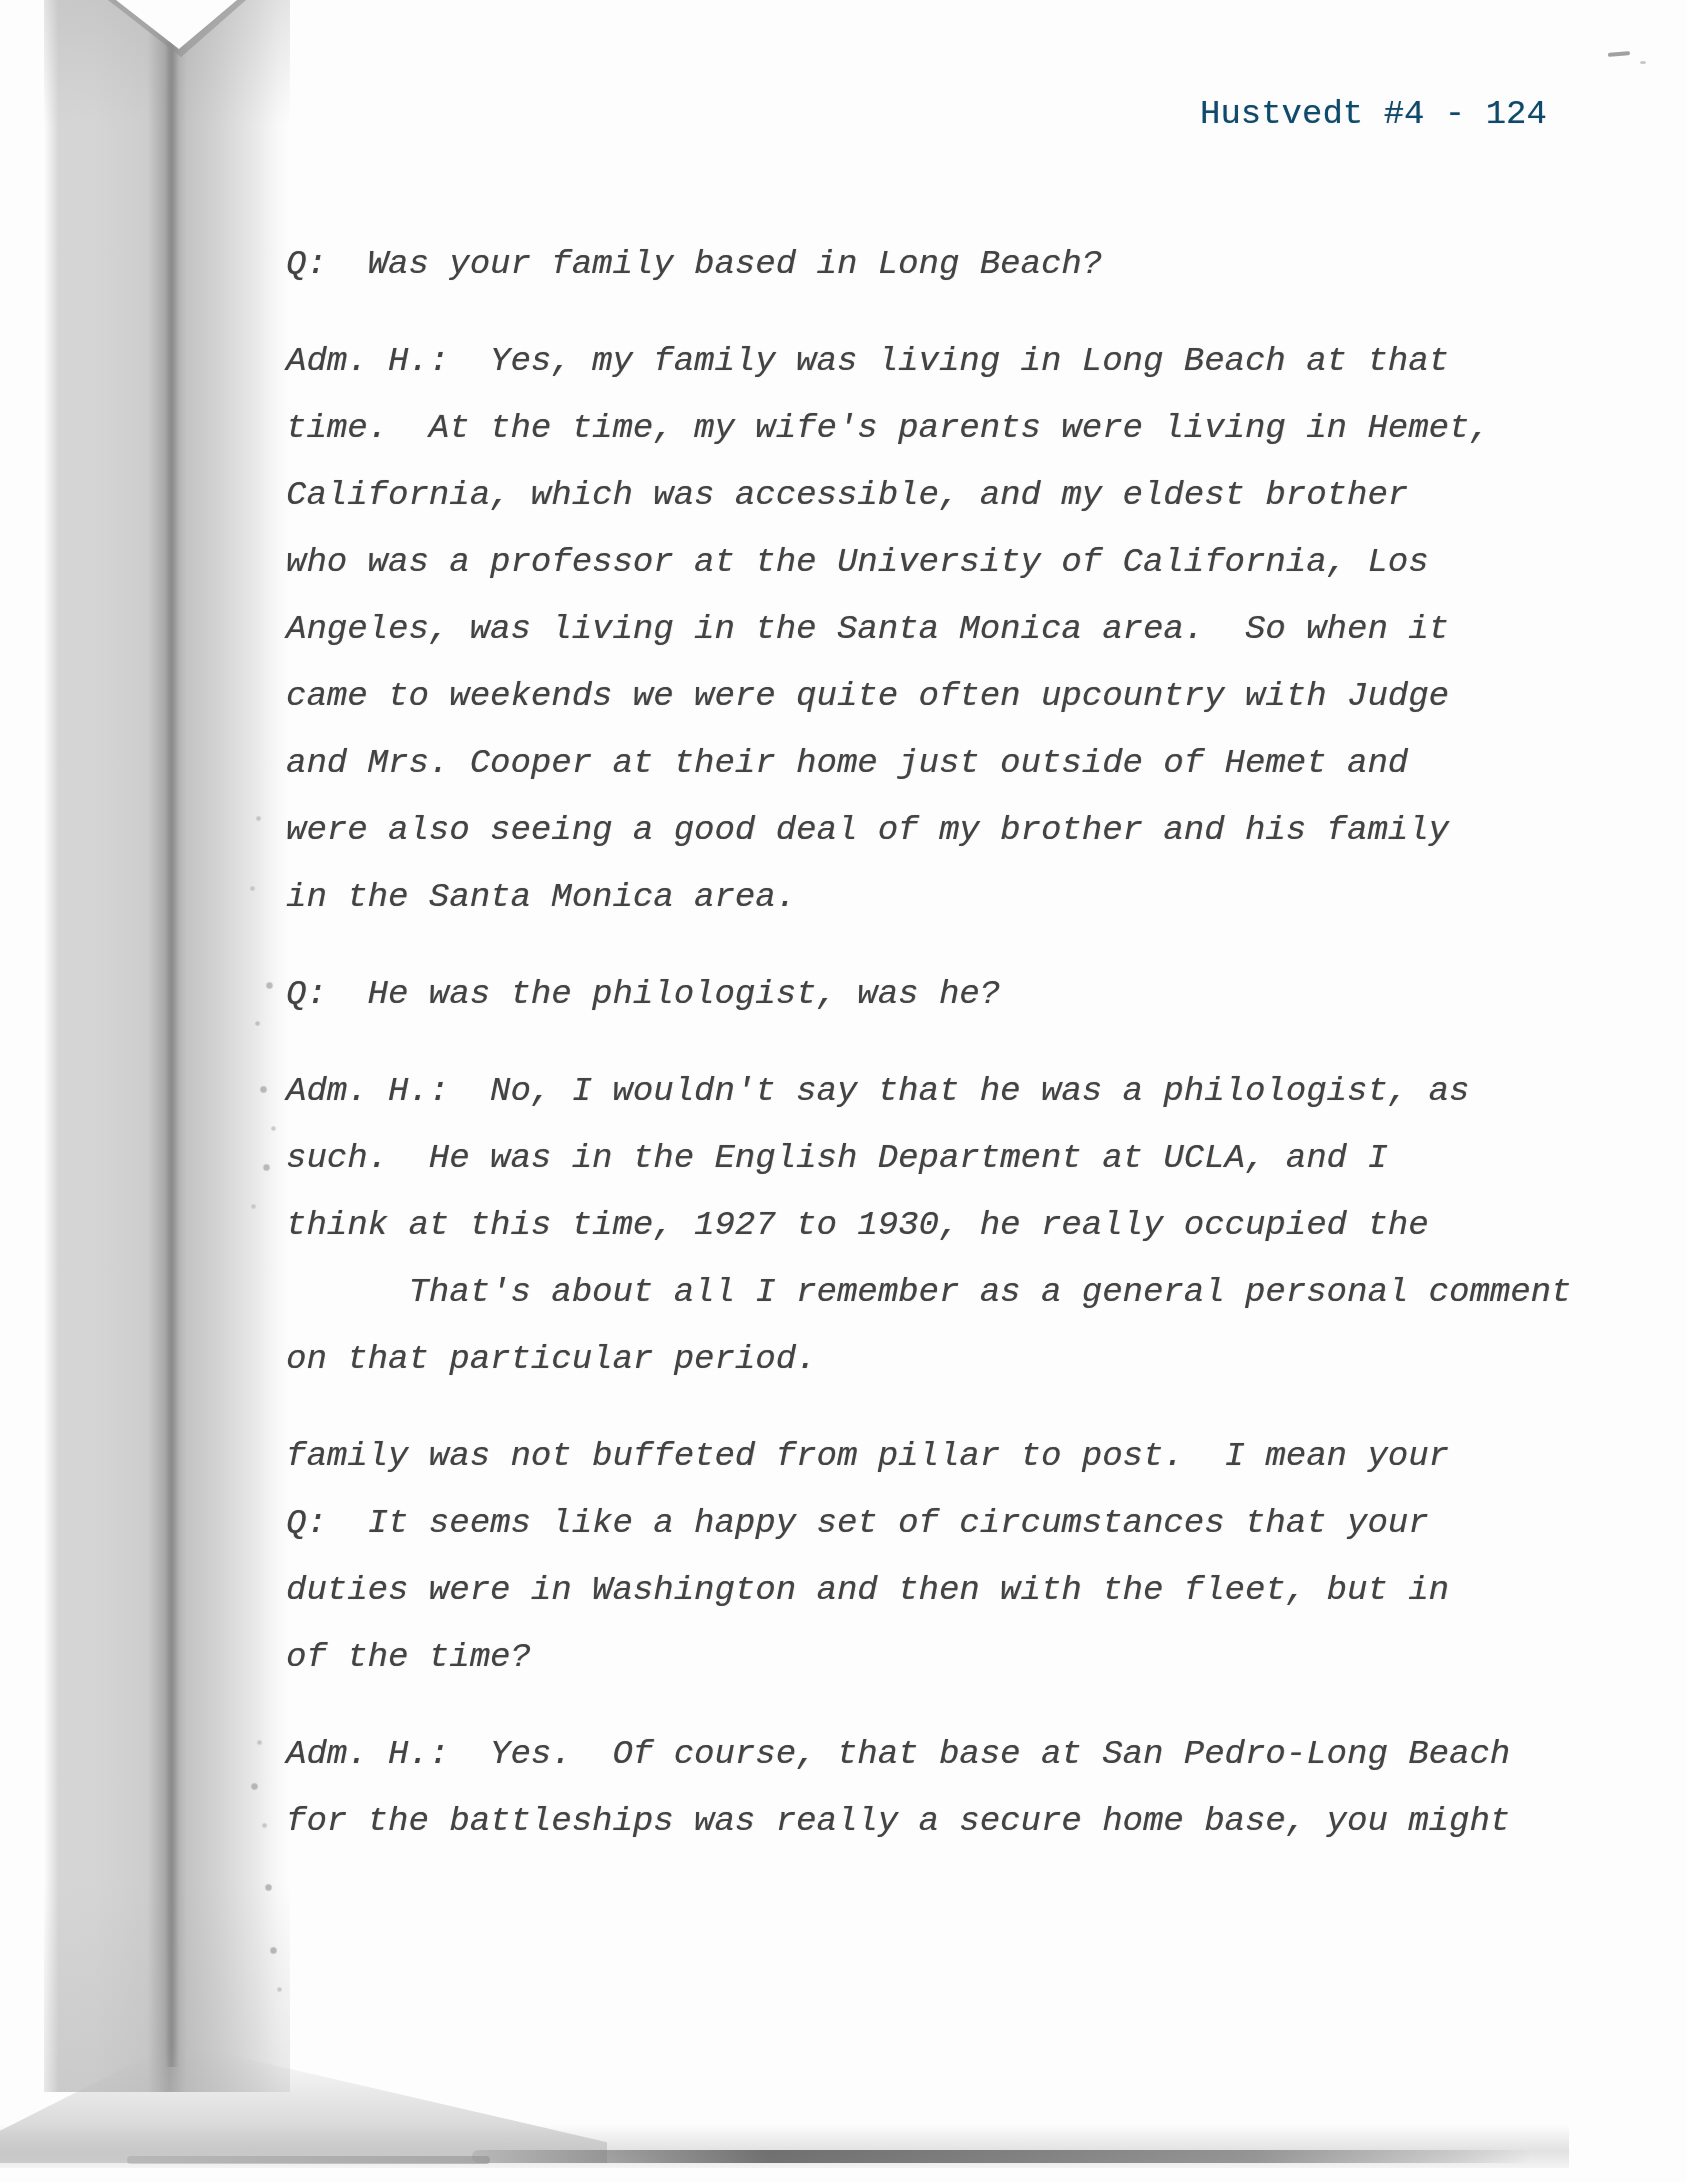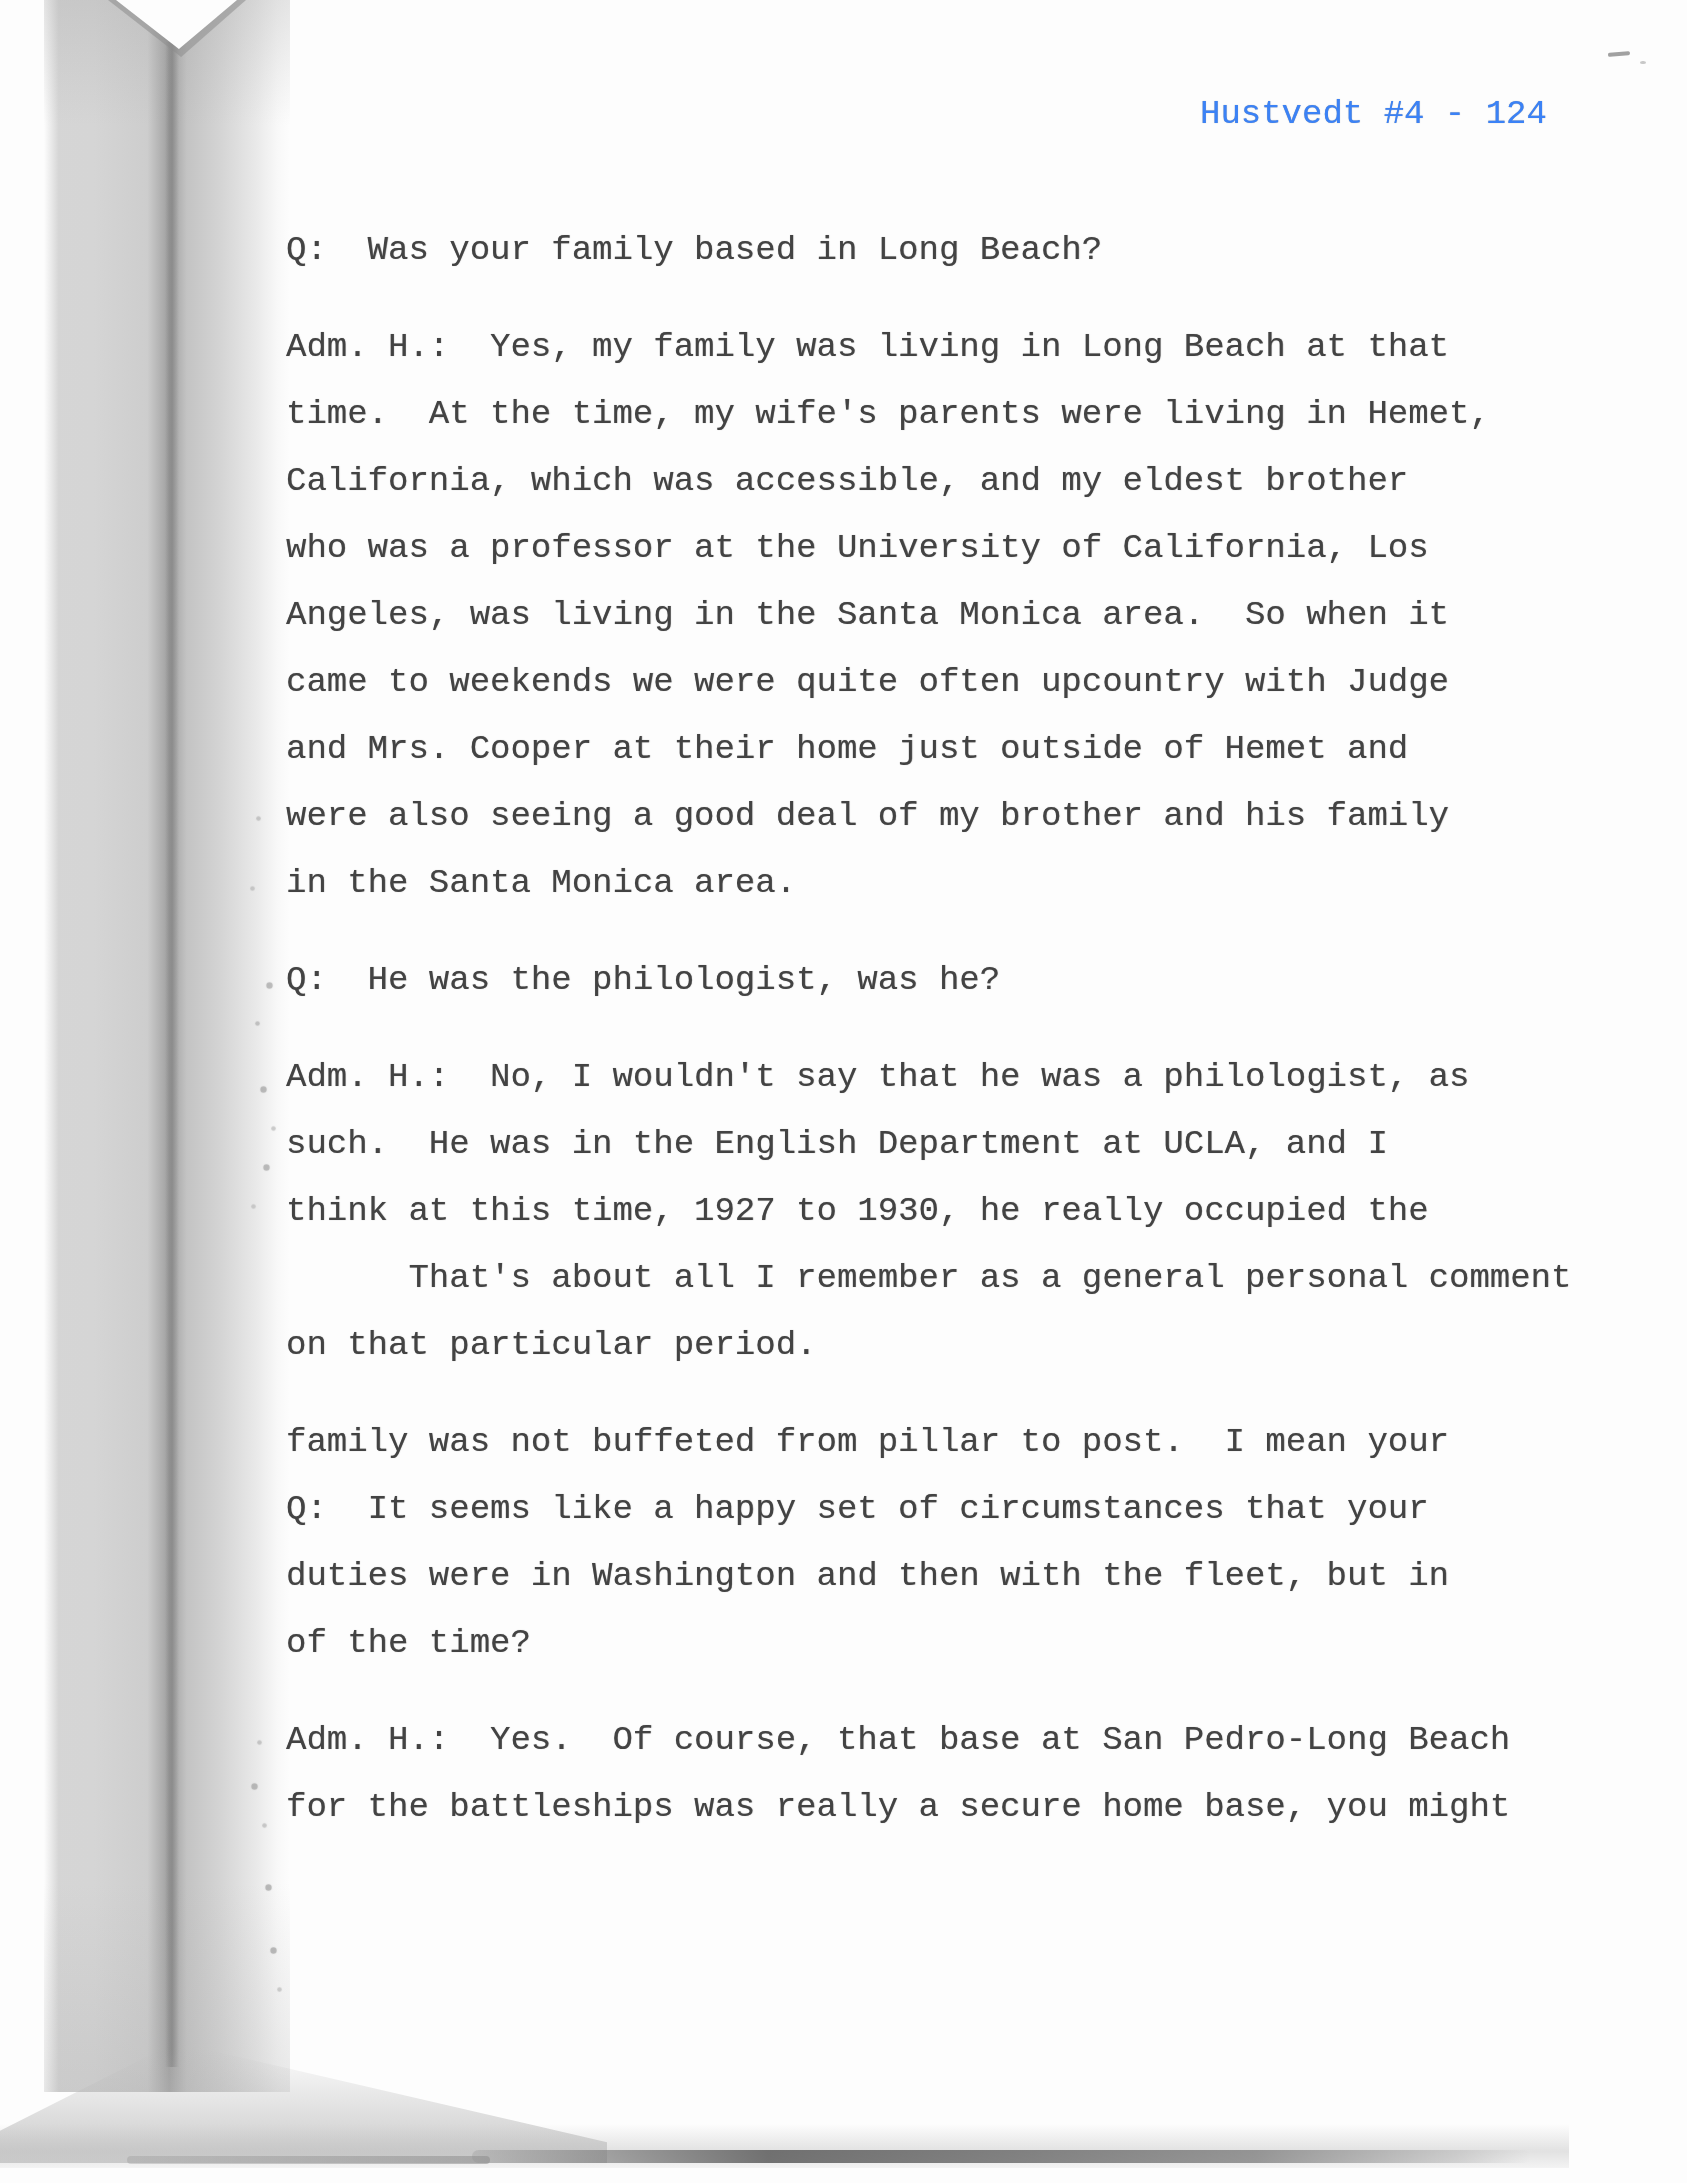--- a/index.html
+++ b/index.html
@@ -98,26 +98,26 @@
       267px 1886px 0.8px 1.7px rgba(100,100,100,.42),
       272px 1949px 0.8px 1.7px rgba(100,100,100,.42),
       278px 1988px 0.8px 0.8px rgba(125,125,125,.33),
       439px  415px 0.8px 0.8px rgba(150,150,150,.30);
   }
 
   
   .page-header {
     position: absolute; left: 1200px; top: 89px;
     font-size: 34px; line-height: 51px;
-    color: #3b82f6;
+    color: #0c4a6e;
     white-space: pre;
     text-shadow: 0 0 0.8px rgba(70,70,70,.55);
   }
   .transcript {
-    position: absolute; left: 286px; top: 217px; width: 1316px;
+    position: absolute; left: 286px; top: 231px; width: 1316px; font-style: italic;
   }
   .para { margin: 0 0 30px 0; }
   .line {
     white-space: pre;
     font-size: 34px; line-height: 67px;
     color: #434343;
     text-shadow: 0.3px 0.3px 0.8px rgba(60,60,60,.55);
   }
 </style>
 </head>

